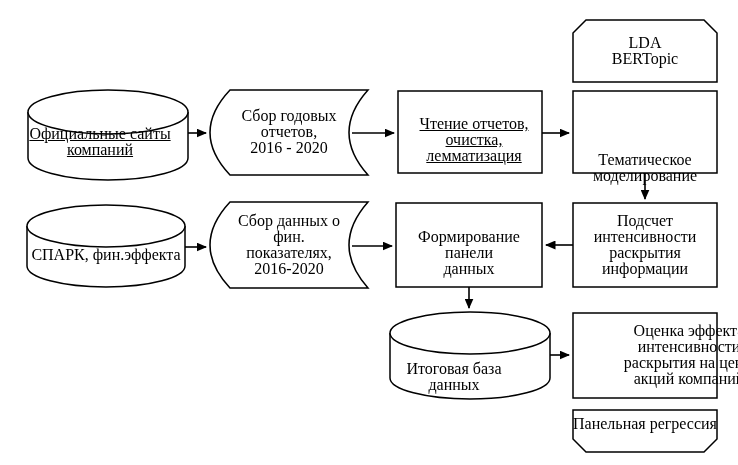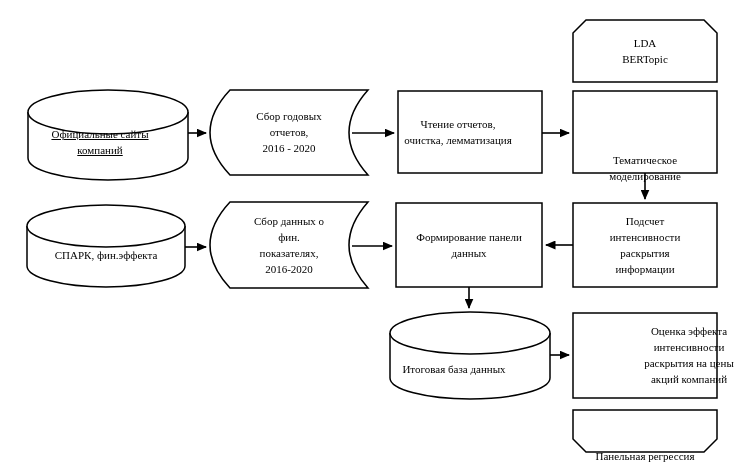--- a/index.html
+++ b/index.html
@@ -27,21 +27,21 @@
     stroke-width: 1.5;
   }
   .edge {
     fill: none;
     stroke: #000000;
     stroke-width: 1.6;
   }
   .label {
     position: absolute;
     text-align: center;
-    font-size: 11px;
+    font-size: 16px;
     line-height: 16px;
     white-space: pre-line;
     color: #000000;
   }
 </style>
 </head>
 <body>
 
 <div class="canvas">
 
@@ -96,21 +96,21 @@
     <line class="edge" x1="550" y1="355" x2="569" y2="355" marker-end="url(#ah)"></line>
   </svg>
 
   <div class="label" style="left:20px; top:126px; width:160px;text-decoration:underline;">Официальные сайты
 компаний</div>
 
   <div class="label" style="left:224px; top:108px; width:130px;">Сбор годовых
 отчетов,
 2016 - 2020</div>
 
-  <div class="label" style="left:384px; top:116px; width:148px;">Чтение отчетов,
+  <div class="label" style="left:400px; top:116px; width:148px;text-decoration:underline;">Чтение отчетов,
 очистка, лемматизация</div>
 
   <div class="label" style="left:573px; top:35px; width:144px;">LDA
 BERTopic</div>
 
   <div class="label" style="left:573px; top:116px; width:144px;margin-top:36px;">Тематическое
 моделирование</div>
 
   <div class="label" style="left:25px; top:247px; width:162px;">СПАРК, фин.эффекта</div>
 
@@ -127,15 +127,15 @@
 раскрытия
 информации</div>
 
   <div class="label" style="left:390px; top:361px; width:128px;">Итоговая база данных</div>
 
   <div class="label" style="left:573px; top:323px; width:144px;margin-left:44px;">Оценка эффекта
 интенсивности
 раскрытия на цены
 акций компаний</div>
 
-  <div class="label" style="left:573px; top:448px; width:144px;">Панельная регрессия</div>
+  <div class="label" style="left:573px; top:416px; width:144px;">Панельная регрессия</div>
 
 </div>
 
 </body></html>

